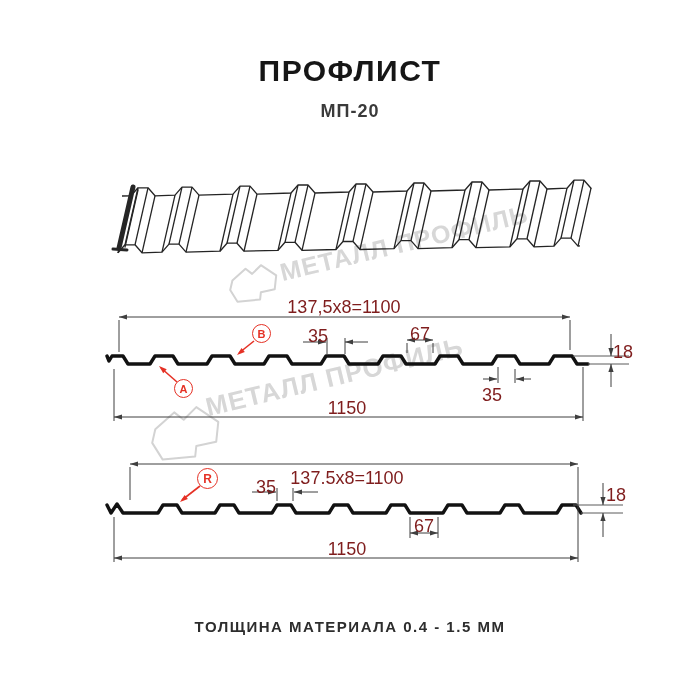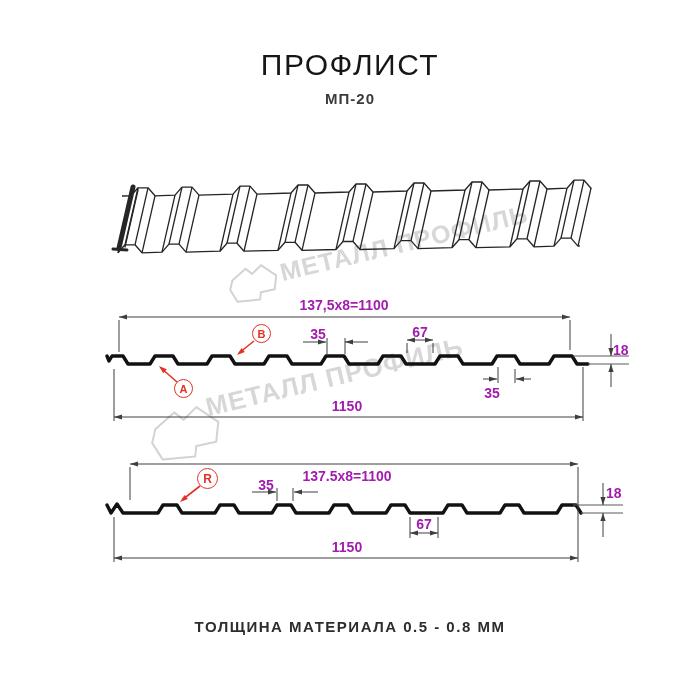--- a/index.html
+++ b/index.html
@@ -1,25 +1,25 @@
 <!DOCTYPE html>
 <html><head>
 <meta charset="utf-8">
 <style>
   html,body{margin:0;padding:0;}
   body{width:700px;height:700px;background:#ffffff;position:relative;overflow:hidden;
        font-family:"Liberation Sans", sans-serif;}
   .abs{position:absolute;}
-  .title{left:0;top:48px;width:700px;text-align:center;font-size:30px;font-weight:normal;
+  .title{left:0;top:54px;width:700px;text-align:center;font-size:30px;font-weight:bold;
          letter-spacing:1.5px;color:#161616;z-index:3;}
-  .subtitle{left:0;top:90px;width:700px;text-align:center;font-size:15px;font-weight:600;
+  .subtitle{left:0;top:101px;width:700px;text-align:center;font-size:18px;font-weight:600;
          letter-spacing:1px;color:#3a3a3a;z-index:3;}
   .footer{left:0;top:618px;width:700px;text-align:center;font-size:15px;font-weight:600;
          letter-spacing:1.5px;color:#2d2d2d;z-index:3;}
-  .dim{font-size:14px;color:#a21caf;text-align:center;z-index:3;white-space:nowrap;font-weight:bold;}
+  .dim{font-size:18px;color:#7f1d1d;text-align:center;z-index:3;white-space:nowrap;}
   .badge{border:1.7px solid #e53125;border-radius:50%;color:#e53125;font-weight:bold;
          display:flex;align-items:center;justify-content:center;z-index:3;background:transparent;}
   .wm{color:#d7d7d7;font-weight:bold;white-space:nowrap;z-index:1;
       transform:rotate(-13.5deg);transform-origin:0 100%;letter-spacing:1px;}
   #art{position:absolute;left:0;top:0;z-index:2;pointer-events:none;}
   .dl{stroke:#3f3f3f;stroke-width:1;fill:none;}
   .thin{stroke:#5a5a5a;stroke-width:1;fill:none;}
   .profile{stroke:#121212;stroke-width:3.4;fill:none;stroke-linejoin:round;stroke-linecap:round;}
   .sheet{stroke:#242424;stroke-width:1.3;fill:none;stroke-linejoin:round;}
   .cap{stroke:#262626;stroke-linecap:round;}
@@ -167,13 +167,13 @@
 <div class="abs badge" style="left:174px;top:379px;width:17px;height:17px;font-size:11px;">A</div>
 <div class="abs badge" style="left:252px;top:324px;width:17px;height:17px;font-size:11px;">B</div>
 
 <div class="abs dim" style="left:282px;top:444px;width:130px;margin-top:24px;">137.5x8=1100</div>
 <div class="abs dim" style="left:252px;top:477px;width:28px;">35</div>
 <div class="abs dim" style="left:406px;top:516px;width:36px;">67</div>
 <div class="abs dim" style="left:606px;top:485px;width:26px;text-align:left;">18</div>
 <div class="abs dim" style="left:307px;top:539px;width:80px;">1150</div>
 <div class="abs badge" style="left:197px;top:468px;width:19px;height:19px;font-size:12px;">R</div>
 
-<div class="abs footer">ТОЛЩИНА МАТЕРИАЛА 0.5 - 0.8 ММ</div>
+<div class="abs footer">ТОЛЩИНА МАТЕРИАЛА 0.4 - 1.5 ММ</div>
 
 </body></html>

